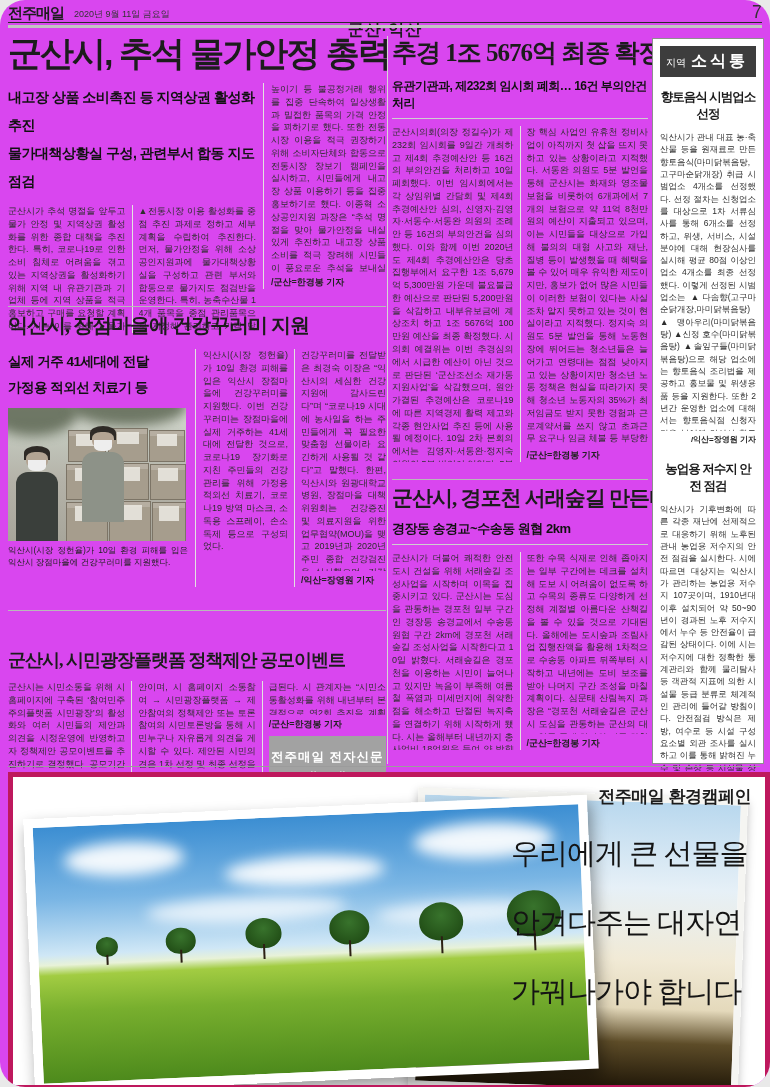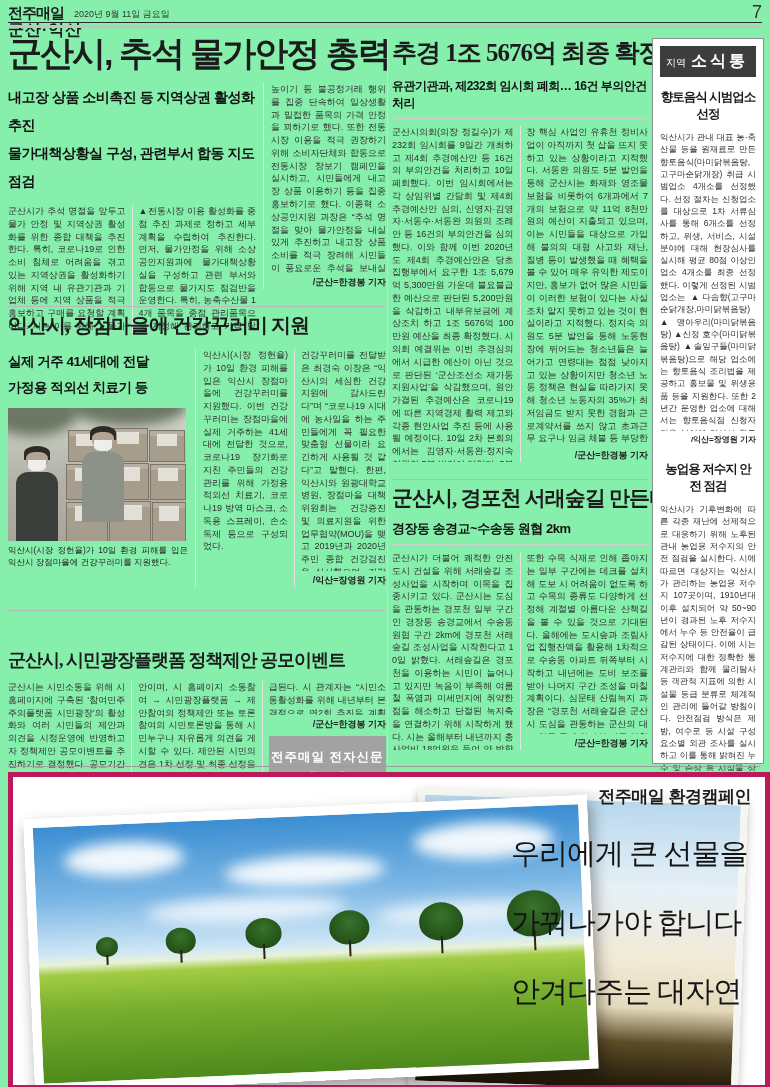--- a/index.html
+++ b/index.html
@@ -1,29 +1,29 @@
 <!DOCTYPE html>
 <html><head>
 <meta charset="utf-8">
 <style>
   html,body{margin:0;padding:0;background:#e9e9e9;}
-  #page{position:relative;width:770px;height:1087px;background:#86efac;margin:0 auto;
-        font-family:"Liberation Sans","DejaVu Sans",sans-serif;color:#1c1c1c;overflow:hidden;}
+  #page{position:relative;width:770px;height:1087px;background:#d946ef;margin:0 auto;
+        font-family:"Liberation Sans","DejaVu Sans",sans-serif;color:#1c1c1c;overflow:hidden;border-radius:25px;}
   .serif{font-family:Liberation Serif, serif;}
   
   #hdr{position:absolute;top:4px;left:8px;right:8px;height:16px;}
   #brand{position:absolute;left:0;top:0;font-size:15px;font-weight:900;letter-spacing:-1px;}
   #issue-date{position:absolute;left:66px;top:4px;font-size:9px;color:#333;}
-  #section-title{position:absolute;left:0;right:0;top:16px;font-size:16px;font-weight:900;letter-spacing:1px;}
+  #section-title{position:absolute;left:0;right:0;top:16px;text-align:center;font-size:16px;font-weight:900;letter-spacing:1px;}
   #page-num{position:absolute;right:0;top:-2px;font-size:18px;color:#333;}
   .rule1{position:absolute;left:8px;right:8px;top:22px;height:1px;background:#2b2b2b;}
   .rule2{position:absolute;left:8px;right:8px;top:25px;height:3px;background:#c3c3c3;}
   
   .body-txt{font-size:9px;line-height:1.42;text-align:justify;word-break:break-all;color:#2d2d2d;overflow:hidden;}
-  .byline{font-size:9px;font-weight:bold;text-align:right;margin-top:3px;color:#222;}
+  .byline{font-size:9px;font-weight:bold;margin-top:3px;color:#222;}
   .cols{display:flex;}
   .col{flex:1;min-width:0;display:flex;flex-direction:column;}
   .col+.col{border-left:1px solid #e3e3e0;margin-left:6px;padding-left:6px;}
   .col .body-txt{flex:1;}
   .subhead{font-weight:bold;letter-spacing:-0.5px;color:#111;}
   
   #a1{position:absolute;left:8px;top:34px;width:378px;}
   #a1 .hl{font-size:34px;font-weight:900;letter-spacing:-2px;line-height:1.15;margin-bottom:10px;white-space:nowrap;}
   #a1-row{display:flex;}
   #a1-left{width:248px;}
@@ -284,18 +284,18 @@
       <div class="tree" style="left:292px;top:96px;width:40px;height:34px;"></div>
       <div class="trunk" style="left:311px;top:126px;height:16px;"></div>
       <div class="tree" style="left:382px;top:92px;width:44px;height:38px;"></div>
       <div class="trunk" style="left:403px;top:126px;height:17px;"></div>
       <div class="tree" style="left:470px;top:84px;width:54px;height:46px;"></div>
       <div class="trunk" style="left:496px;top:124px;height:20px;"></div>
     </div>
     <div id="camp-title">전주매일 환경캠페인</div>
     <div id="camp-lines">
       <div class="camp-line serif">우리에게 큰 선물을</div>
+      <div class="camp-line serif">안겨다주는 대자연</div>
       <div class="camp-line serif">가꿔나가야 합니다</div>
-      <div class="camp-line serif">안겨다주는 대자연</div>
     </div>
   </div>
 
 </div>
 
 </body></html>

